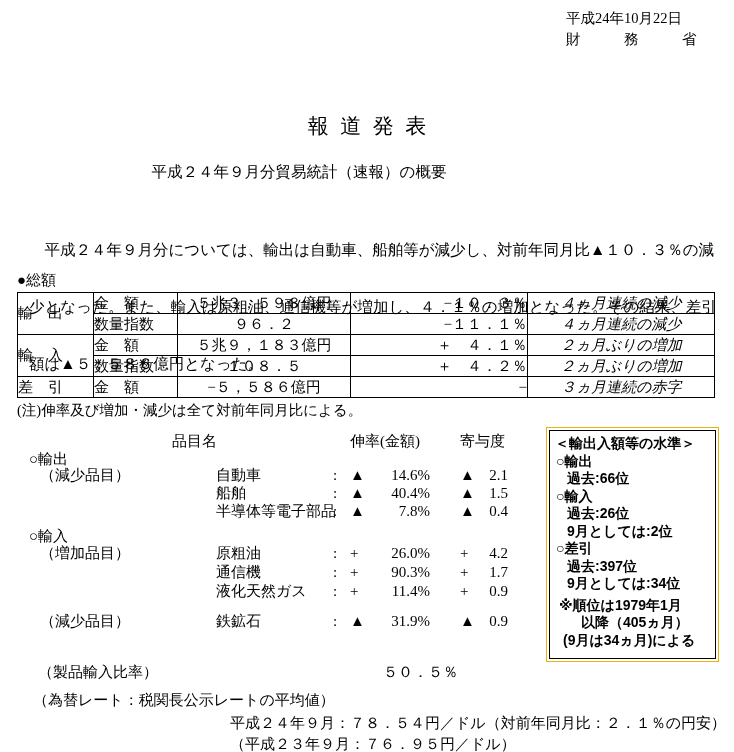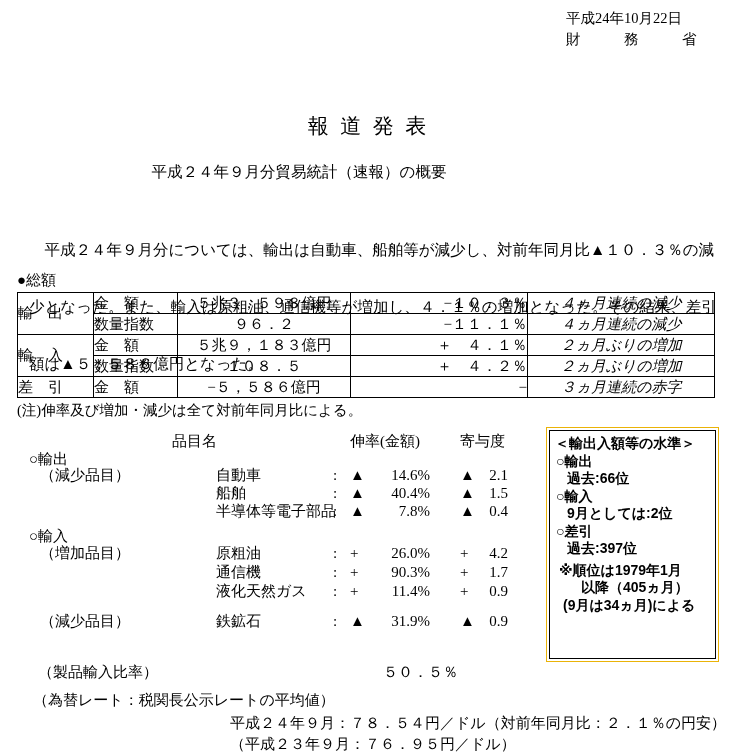--- a/index.html
+++ b/index.html
@@ -197,20 +197,22 @@
 <div class="dline" style="top:735px; width:700px">
   <span class="d-fx-line">（平成２３年９月：７６．９５円／ドル）</span>
 </div>
 
 <div class="level-box">
   <div class="level-box-inner">
     <div class="bx-title">＜輸出入額等の水準＞</div>
     <div class="bx-head">○輸出</div>
     <div class="bx-sub">過去:66位</div>
     <div class="bx-head">○輸入</div>
+    <div class="bx-sub">過去:26位</div>
     <div class="bx-sub">9月としては:2位</div>
     <div class="bx-head">○差引</div>
     <div class="bx-sub">過去:397位</div>
+    <div class="bx-sub">9月としては:34位</div>
     <div class="bx-fn1">※順位は1979年1月</div>
     <div class="bx-fn2">以降（405ヵ月）</div>
     <div class="bx-fn3">(9月は34ヵ月)による</div>
   </div>
 </div>
 
 </body></html>

